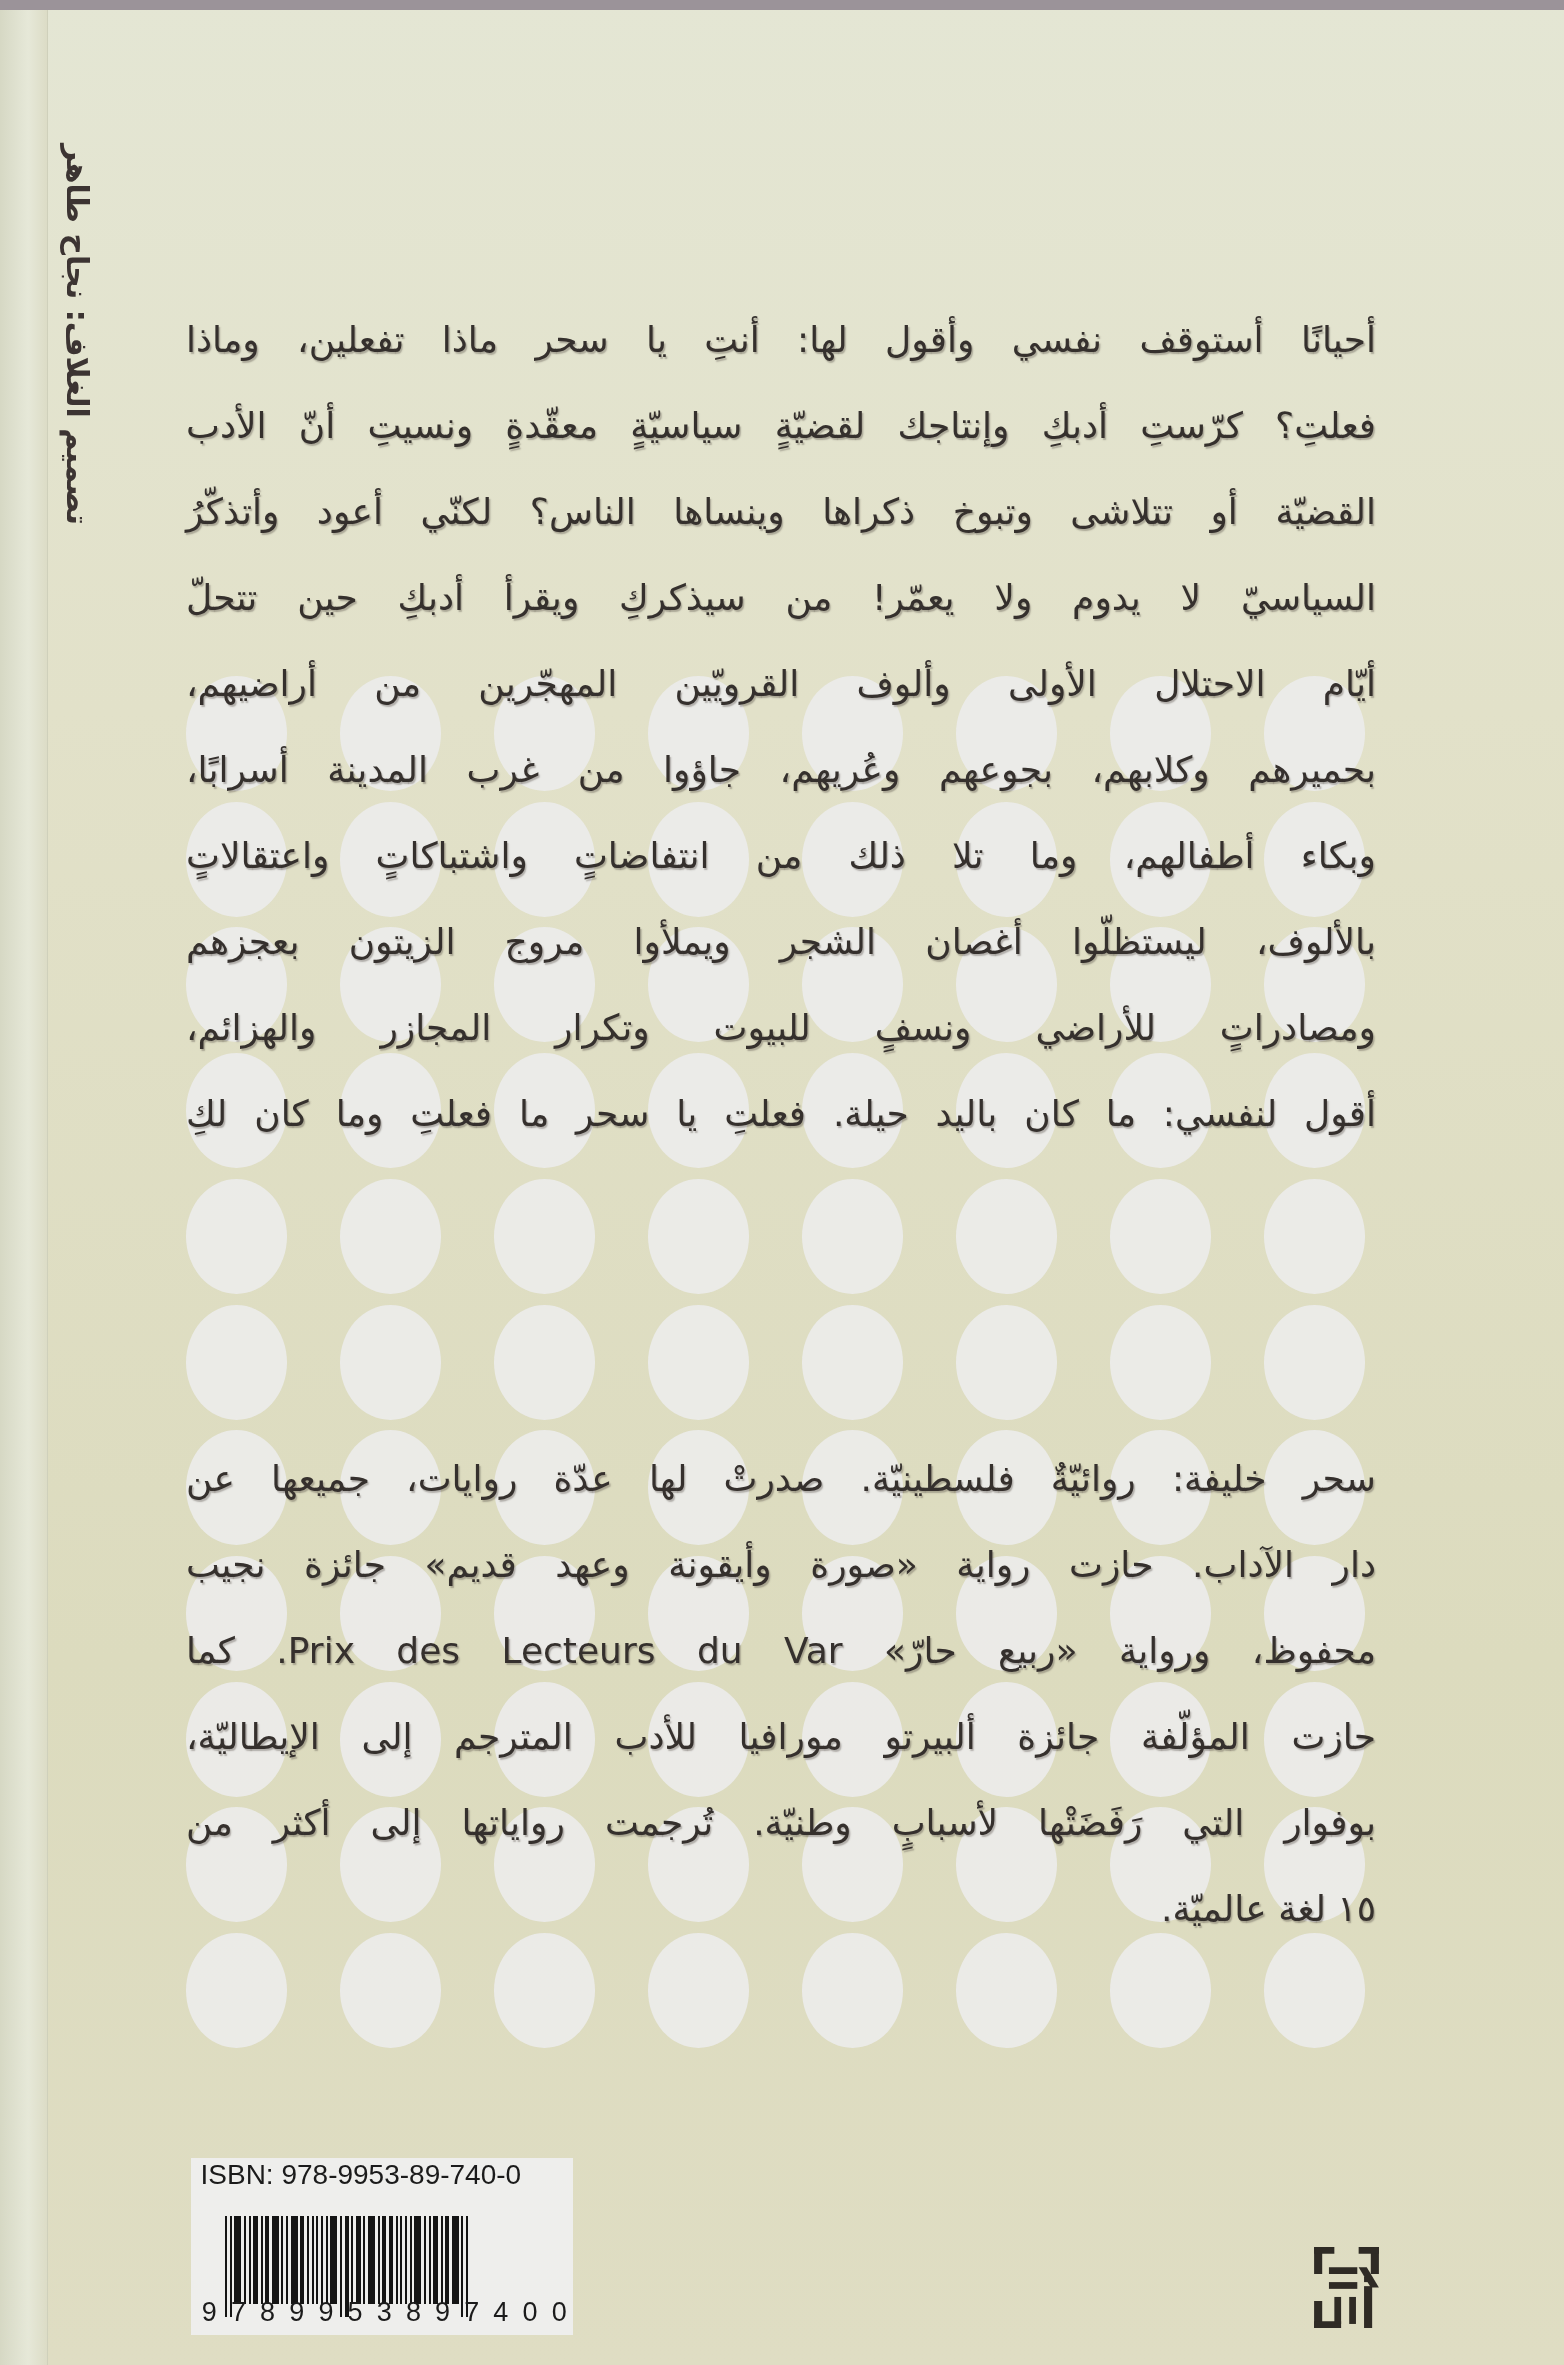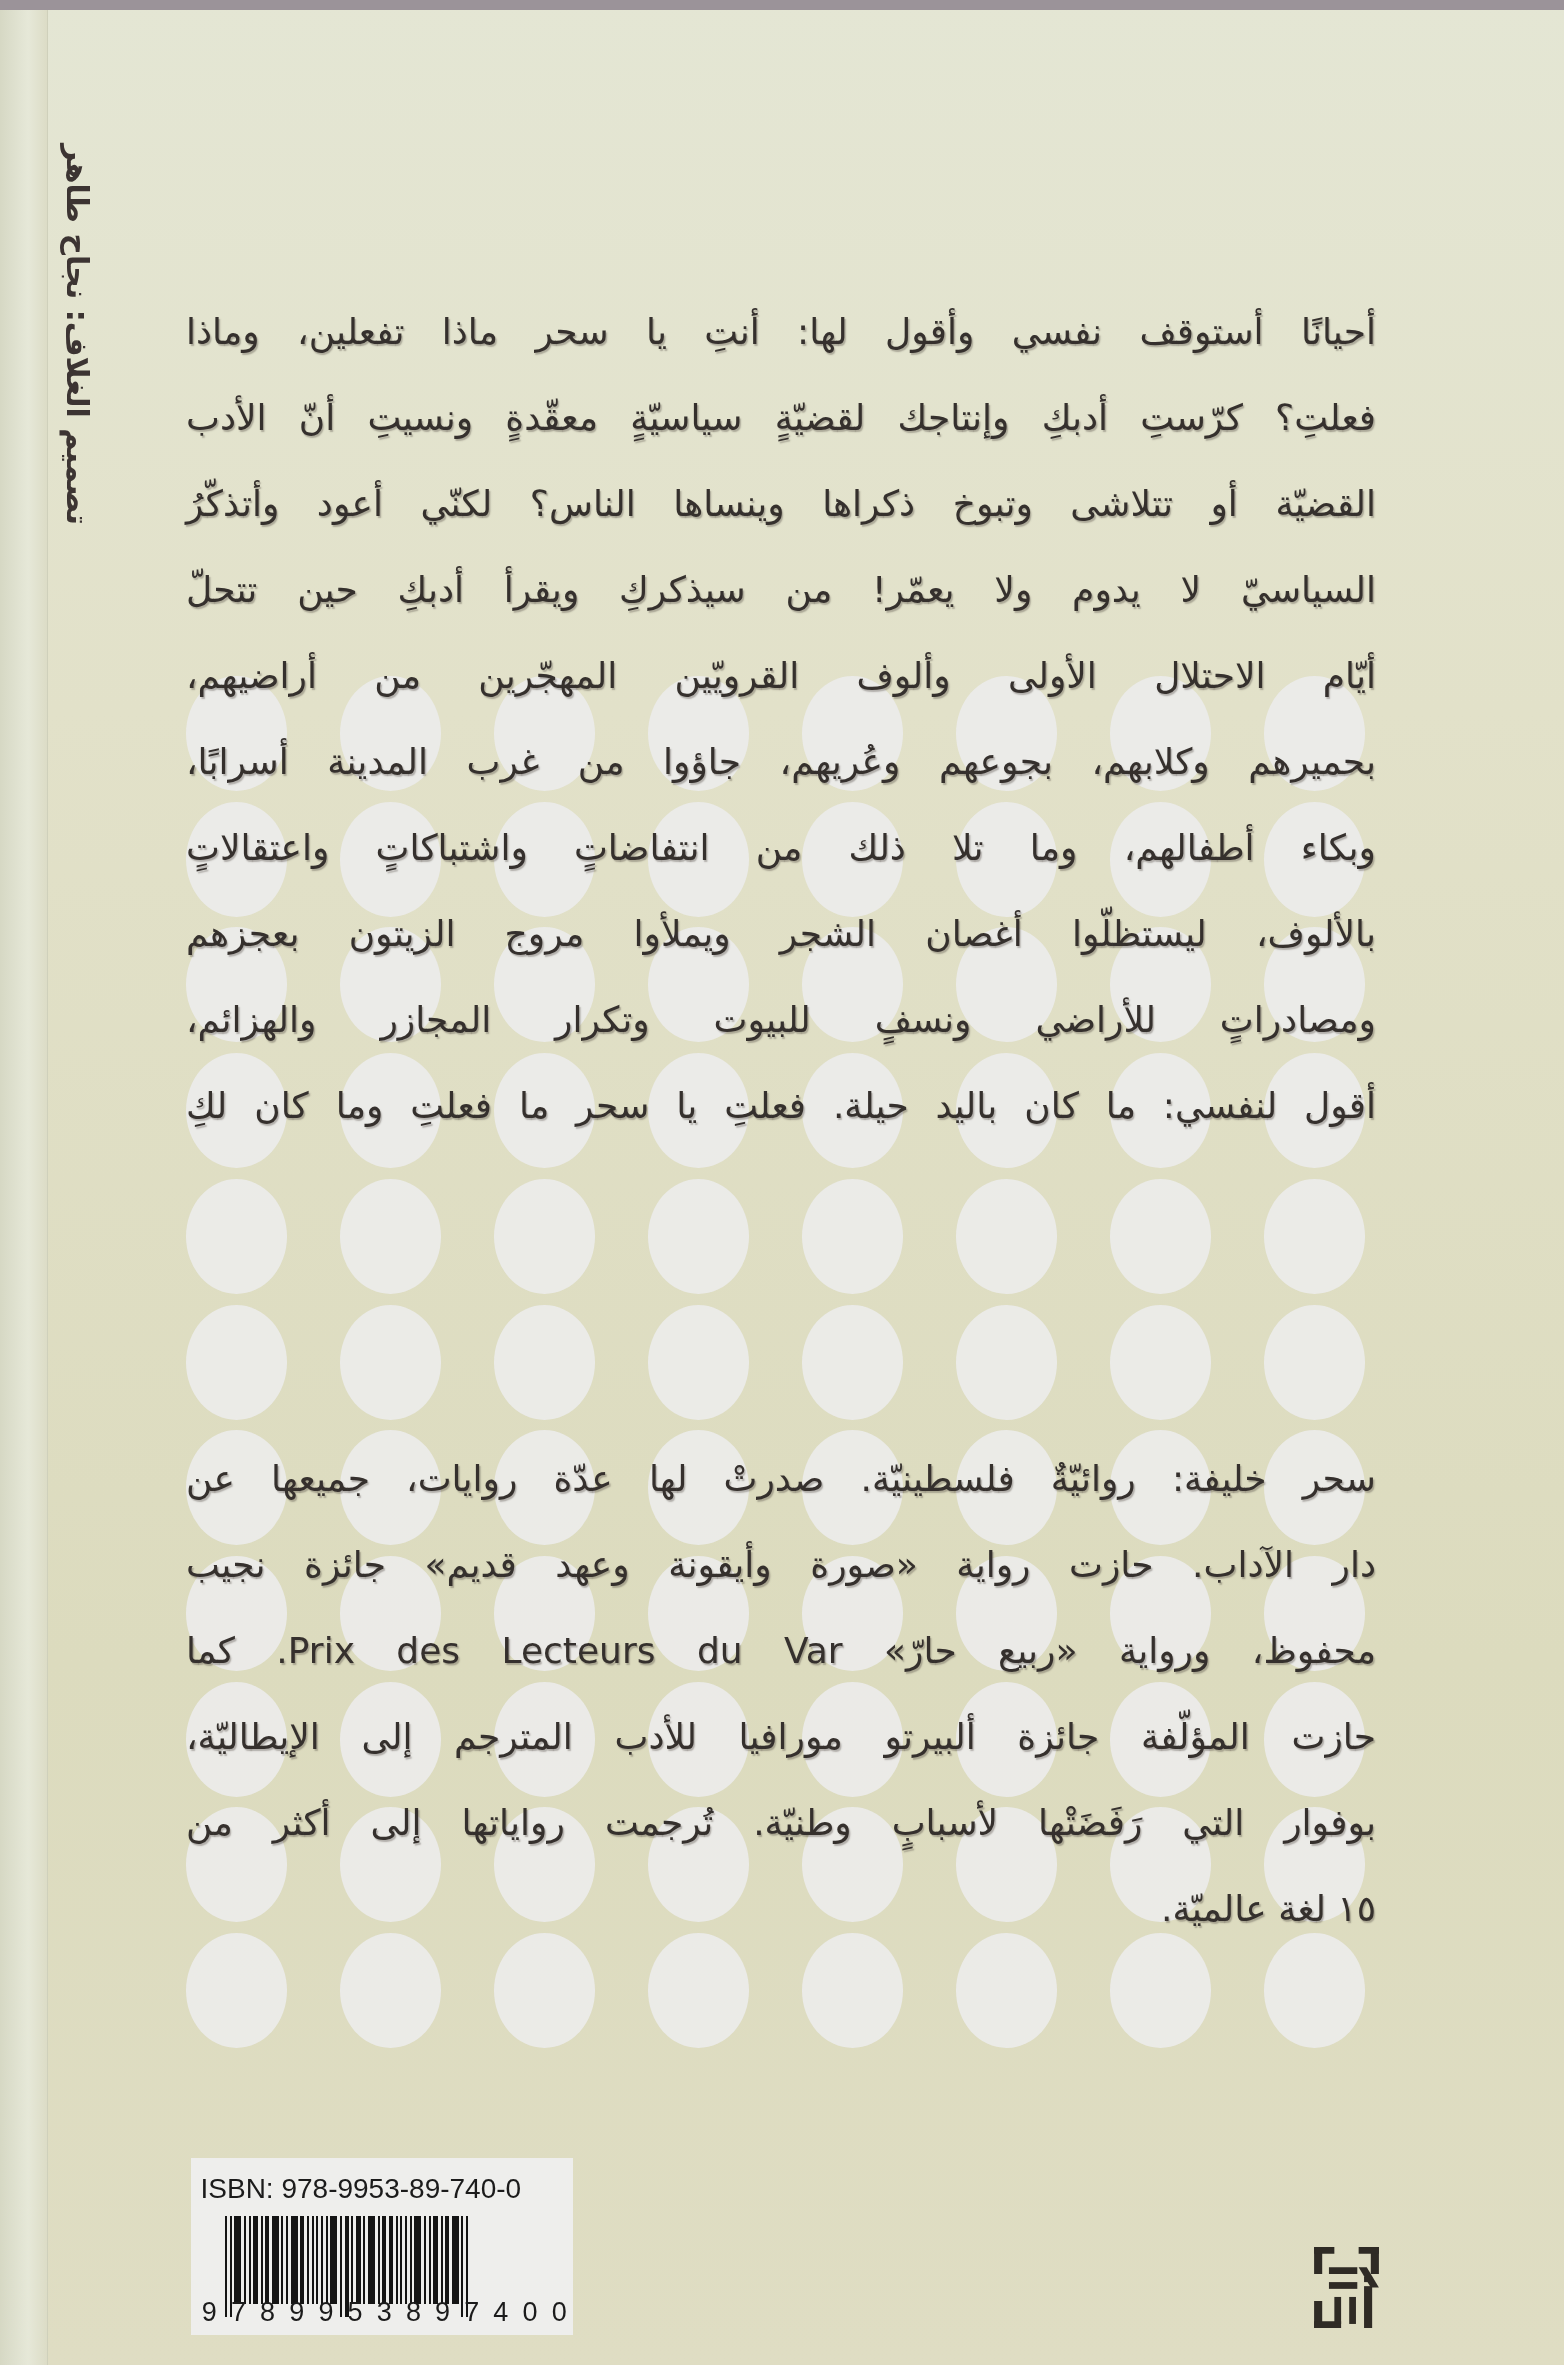--- a/index.html
+++ b/index.html
@@ -90,38 +90,38 @@
       display: block;
       height: 86px;
       line-height: 86px;
       white-space: nowrap;
       text-align: justify;
       text-align-last: justify;
     }
     .blurb .line.last {
       text-align-last: right;
     }
-    .para-1 { top: 289px; }
+    .para-1 { top: 297px; }
     .para-2 { top: 1436px; }
 
     
     .barcode-box {
       position: absolute;
       left: 191px;
       top: 2158px;
       width: 382px;
       height: 177px;
       background: #eeeeec;
       padding: 0;
       box-sizing: border-box;
     }
     .isbn-text {
       position: absolute;
       left: 9.5px;
-      top: 15px;
+      top: 1px;
       font-family: "Liberation Sans", sans-serif;
       font-size: 28px;
       color: #1b1b1b;
       letter-spacing: 0px;
     }
     .bars {
       position: absolute;
       left: 34px;
       top: 58px;
       width: 324px;

